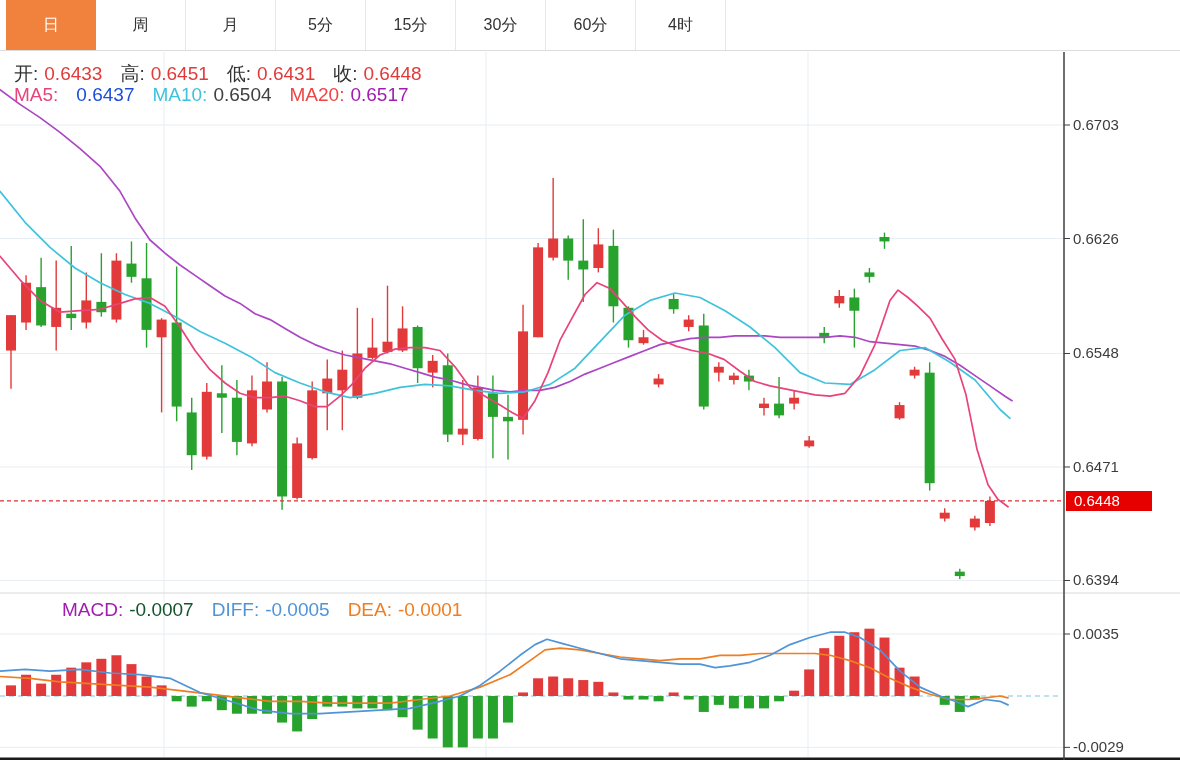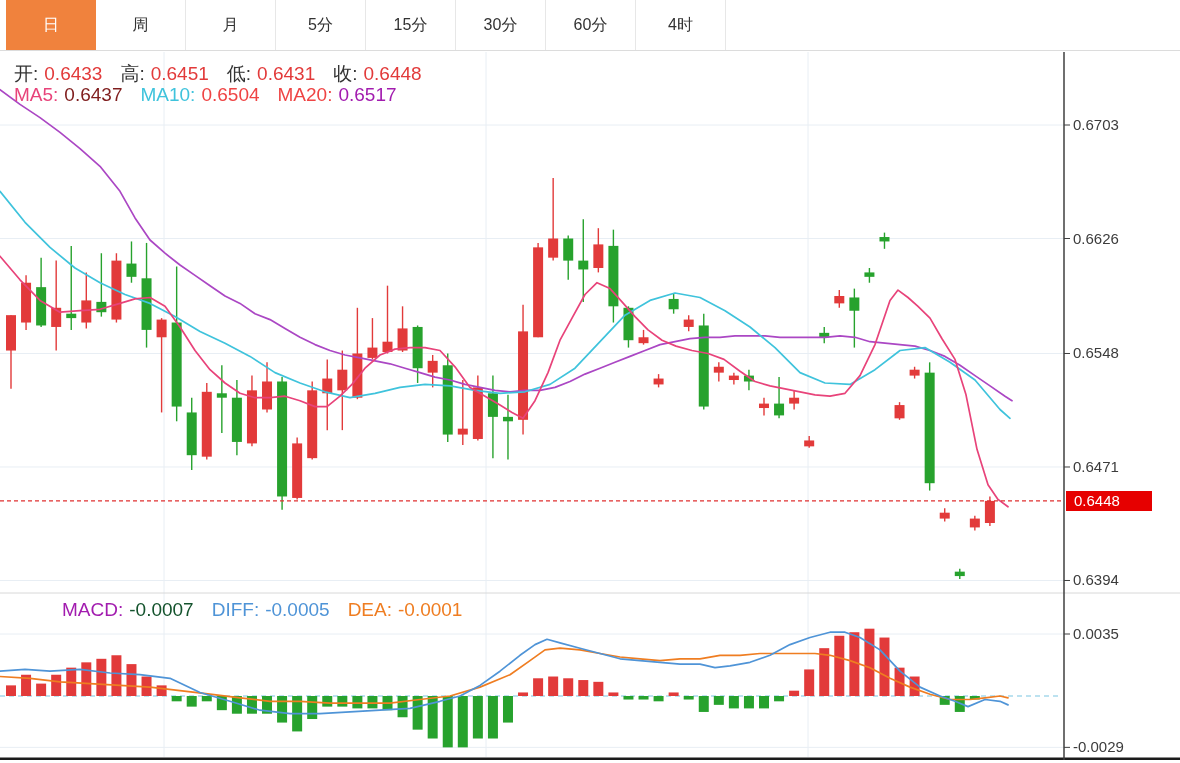--- a/index.html
+++ b/index.html
@@ -35,21 +35,21 @@
     <div class="tab">周</div>
     <div class="tab">月</div>
     <div class="tab">5分</div>
     <div class="tab">15分</div>
     <div class="tab">30分</div>
     <div class="tab">60分</div>
     <div class="tab">4时</div>
   </div>
 
 <div class="inforow" id="ohlc-row"><span style="color: rgb(51, 51, 51);">开:</span><span class="gap" style="color: rgb(226, 58, 58);">0.6433</span><span style="color: rgb(51, 51, 51);">高:</span><span class="gap" style="color: rgb(226, 58, 58);">0.6451</span><span style="color: rgb(51, 51, 51);">低:</span><span class="gap" style="color: rgb(226, 58, 58);">0.6431</span><span style="color: rgb(51, 51, 51);">收:</span><span class="gap" style="color: rgb(226, 58, 58);">0.6448</span></div>
-<div class="inforow" id="ma-row"><span style="color: rgb(232, 67, 122);">MA5:</span><span class="gap" style="color: #7f1d1d;">0.6437</span><span style="color: rgb(63, 195, 220); margin-top: 32px;">MA10:</span><span class="gap" style="color: #ef4444;">0.6504</span><span style="color: #ef4444;">MA20:</span><span class="gap" style="color: #a21caf;">0.6517</span></div>
+<div class="inforow" id="ma-row"><span style="color: rgb(232, 67, 122);">MA5:</span><span class="gap" style="color: #1d4ed8; margin-left: 12px;">0.6437</span><span style="color: rgb(63, 195, 220); margin-top: 32px;">MA10:</span><span class="gap" style="color: #404040;">0.6504</span><span style="color: #ef4444;">MA20:</span><span class="gap" style="color: #a21caf;">0.6517</span></div>
 <div class="inforow" id="macd-row"><span style="color: #a21caf; margin-left: 48px;">MACD:</span><span class="gap" style="color: #14532d;">-0.0007</span><span style="color: rgb(79, 148, 215); margin-top: 20px;">DIFF:</span><span class="gap" style="color: rgb(79, 148, 215);">-0.0005</span><span style="color: rgb(239, 125, 33);">DEA:</span><span class="gap" style="color: rgb(239, 125, 33);">-0.0001</span></div>
 
 <svg id="chart" width="1180" height="763">
     <line x1="164" y1="52" x2="164" y2="757" stroke="#e8eef4" stroke-width="1"></line>
     <line x1="486" y1="52" x2="486" y2="757" stroke="#e8eef4" stroke-width="1"></line>
     <line x1="808" y1="52" x2="808" y2="757" stroke="#e8eef4" stroke-width="1"></line>
     <line x1="0" y1="125" x2="1064" y2="125" stroke="#e8eef4" stroke-width="1"></line>
     <line x1="1064" y1="125" x2="1070" y2="125" stroke="#3f3f3f" stroke-width="1"></line>
     <text x="1073" y="130" font-size="15" fill="#3c3c3c">0.6703</text>
     <line x1="0" y1="238.5057000000006" x2="1064" y2="238.5057000000006" stroke="#e8eef4" stroke-width="1"></line>

